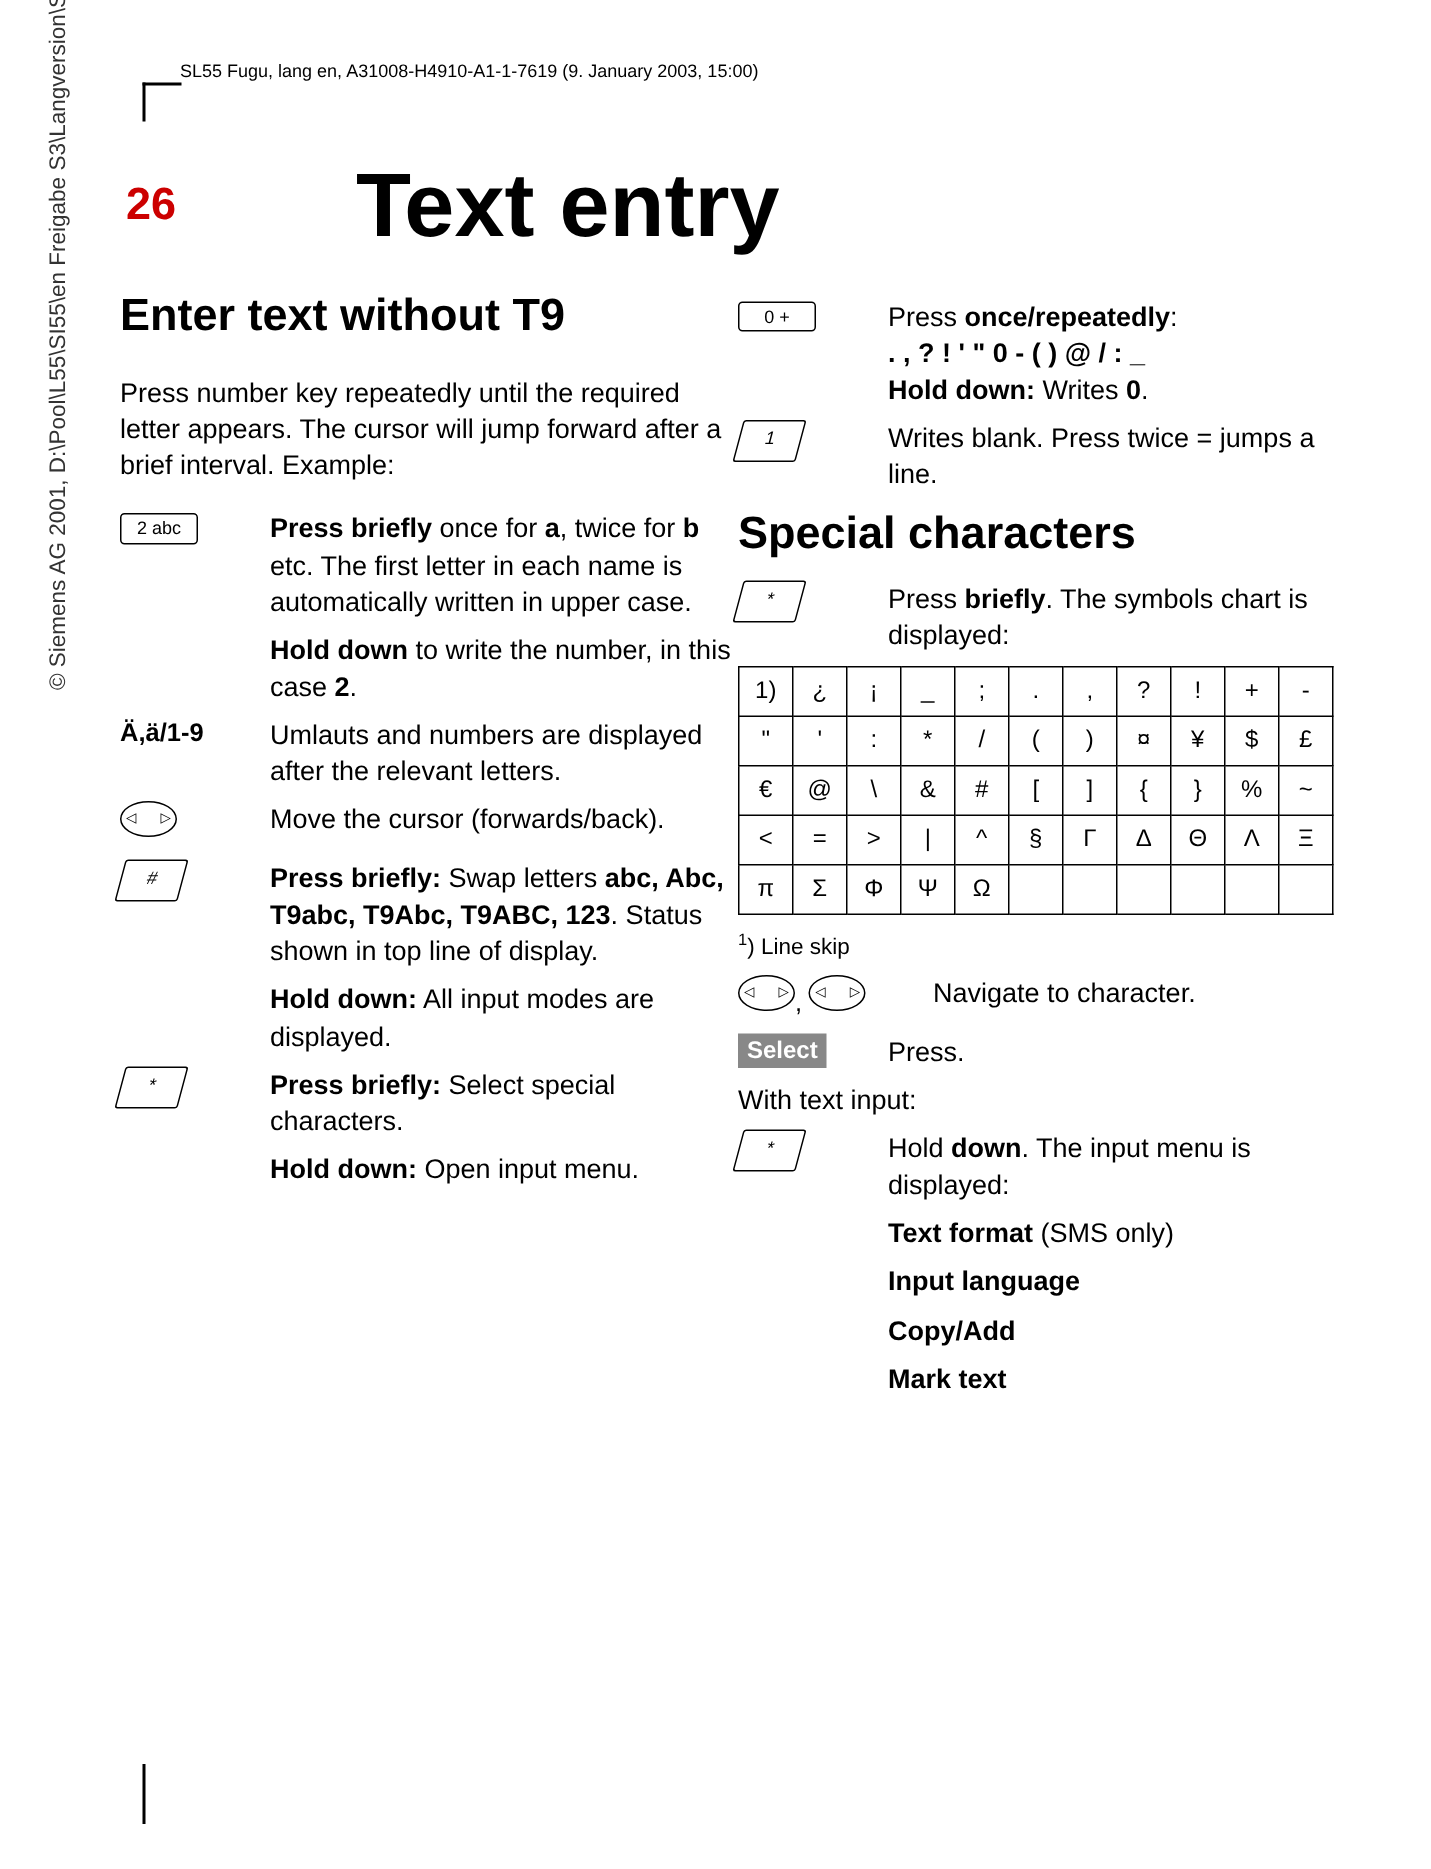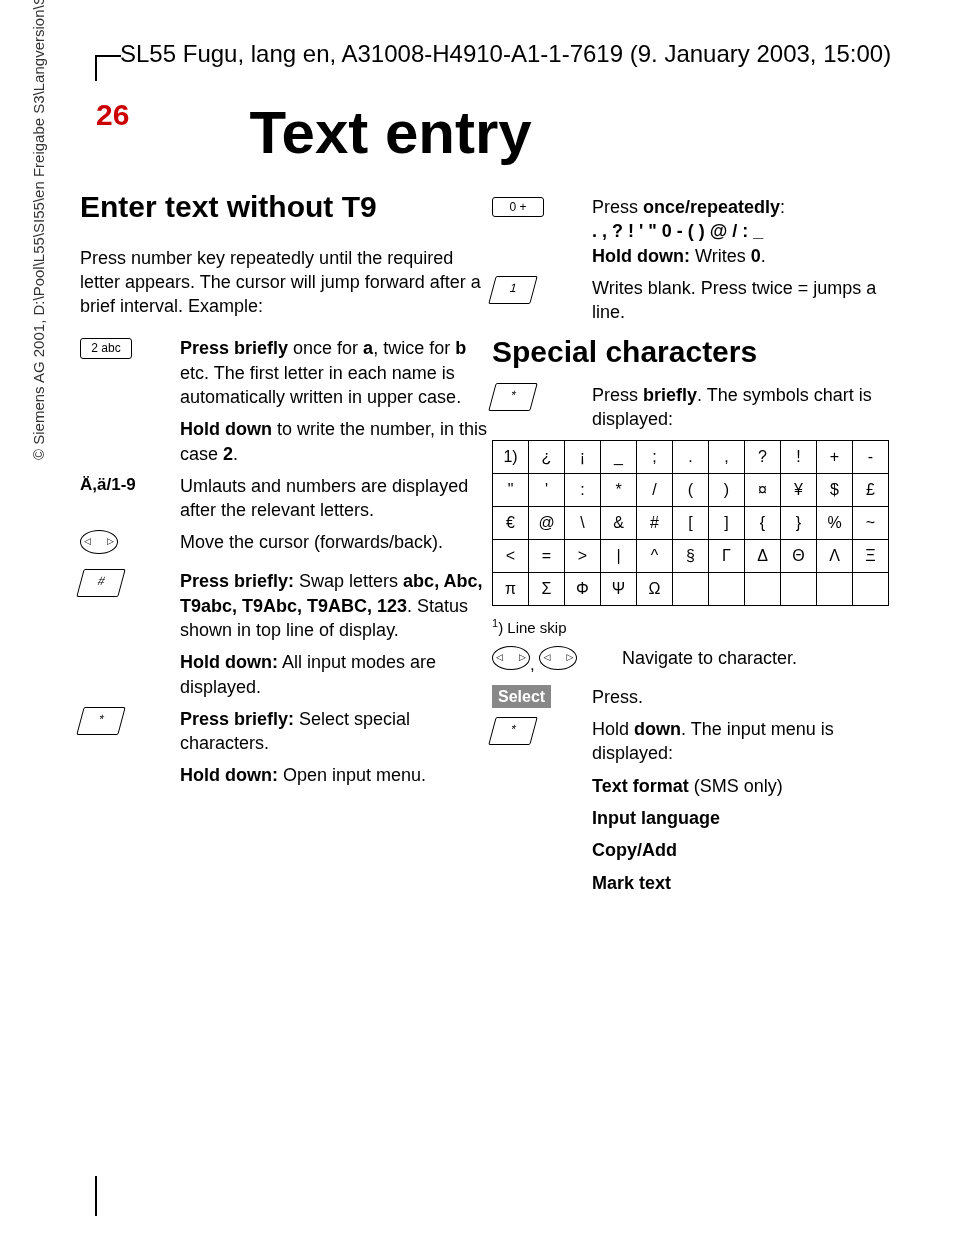--- a/index.html
+++ b/index.html
@@ -1,21 +1,21 @@
 <!DOCTYPE html>
 <html><head>
 <meta charset="utf-8">
 <style>
   html,body{margin:0;padding:0;background:#fff;color:#000;font-family:Arial,Helvetica,sans-serif}
   .page{width:954px;height:1246px;position:relative;box-sizing:border-box;padding:40px 50px 30px 80px}
   .sidetext{position:absolute;left:30px;top:460px;transform:rotate(-90deg);transform-origin:left top;font-size:15px;color:#333;white-space:nowrap}
   .crop-tl{position:absolute;left:95px;top:55px;width:24px;height:24px;border-left:2px solid #000;border-top:2px solid #000}
   .crop-b{position:absolute;left:95px;bottom:30px;width:2px;height:40px;background:#000}
-  .header-line{font-size:24px;margin:0 0 30px 40px}
-  .pg-title{display:flex;align-items:flex-start;margin-bottom:20px;margin-left:16px}
+  .header-line{font-size:12px;margin:0 0 48px 40px}
+  .pg-title{display:flex;align-items:center;margin-bottom:20px;margin-left:4px}
   .pg-num{font-size:30px;font-weight:bold;color:#c00;margin-right:120px}
   .pg-title h1{font-size:60px;font-weight:bold;margin:0}
   .cols{display:flex;}
   .col{flex:1;font-size:18px;line-height:1.35}
   h2{font-size:30px;font-weight:bold;margin:0 0 10px 0}
   .row{display:flex;align-items:flex-start;margin:8px 0}
   .row .k{width:100px;flex-shrink:0;font-size:17px}
   .row .v{flex:1}
   .keycap{display:inline-block;border:1px solid #000;border-radius:3px;padding:1px 8px;font-size:12px;min-width:34px;text-align:center}
   .keycap-3d{display:inline-block;width:40px;height:26px;border:1px solid #000;border-radius:2px;transform:skewX(-15deg);font-size:12px;text-align:center;line-height:22px}
@@ -200,20 +200,21 @@
           <span class="nav-icon"></span>,
           <span class="nav-icon"></span>
         </div>
         <div class="v">Navigate to character.</div>
       </div>
       <div class="row">
         <div class="k"><span class="selectbtn">Select</span></div>
         <div class="v">Press.</div>
       </div>
 
+      <p style="margin:4px 0">With text input:</p>
       <div class="row">
         <div class="k"><span class="keycap-3d">*</span></div>
         <div class="v">
           <span>Hold </span><span class="b">down</span><span>. The input menu is displayed:</span>
         </div>
       </div>
       <div class="row">
           <div class="k"></div>
           <div class="v"><span class="b">Text format</span><span> (SMS only)</span></div>
         </div>

